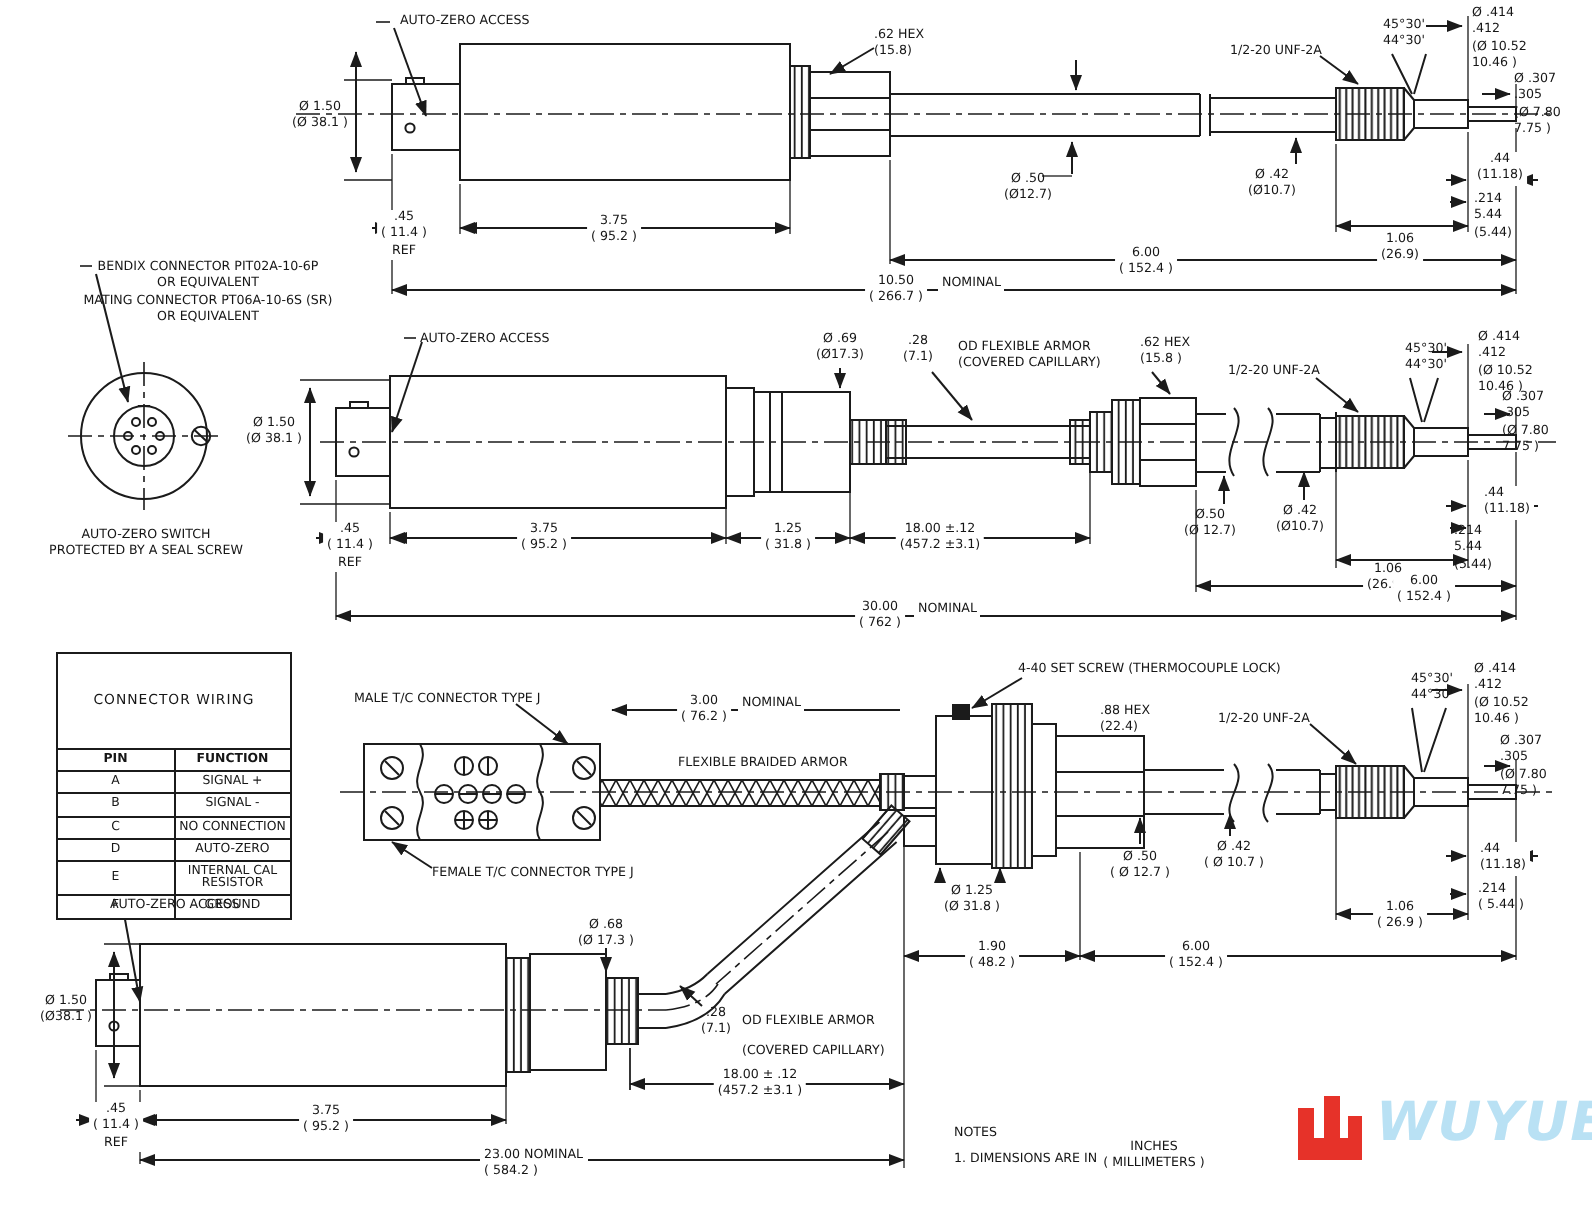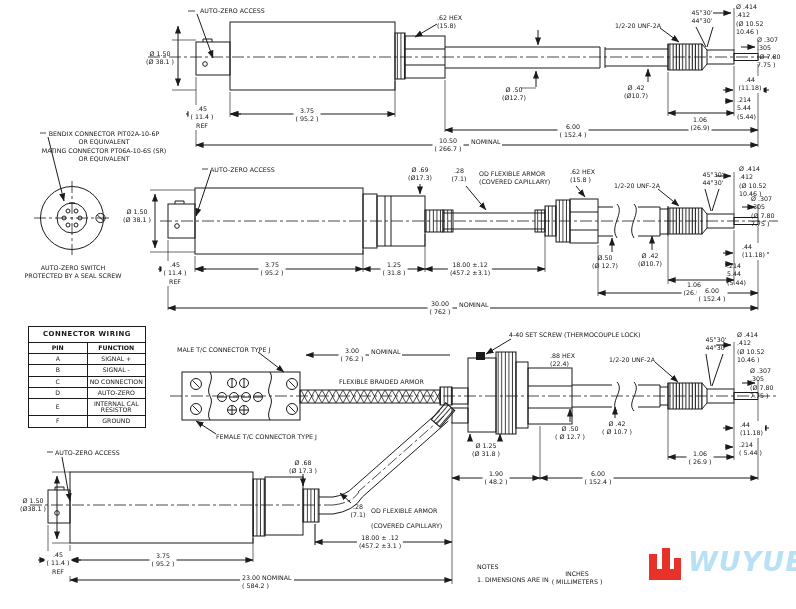--- a/index.html
+++ b/index.html
@@ -9,21 +9,21 @@
   .lbl{position:absolute;font-size:6.3px;line-height:1.32;color:#161616;
        white-space:pre-line;text-align:center;z-index:3;}
   .c{transform:translateX(-50%);}
   .tl{text-align:left;}
   .bg{background:#fff;padding:0 2px;}
   .gap{line-height:2.45;}
   table.wiring{position:absolute;left:28px;top:326px;width:118px;border-collapse:collapse;
        background:#fff;z-index:3;table-layout:fixed;}
   .wiring td,.wiring th{border:1px solid #1b1b1b;font-size:6.2px;line-height:1;
        padding:2px 1px;text-align:center;color:#161616;font-family:"DejaVu Sans",sans-serif;}
-  .wiring .title{font-size:6.9px;font-weight:bold;letter-spacing:.5px;padding:4px 0;}
+  .wiring .title{font-size:6.9px;font-weight:normal;letter-spacing:.5px;padding:20px 0;}
   .wiring th{font-weight:bold;}
   .pincol{width:26px;}
   #logo{position:absolute;left:648px;top:547px;display:flex;align-items:flex-start;z-index:3;}
   #wuyue{font-size:27px;font-weight:bold;font-style:italic;color:#b9e1f4;
          letter-spacing:1px;line-height:1.1;margin-left:6px;}
   #watermark{position:absolute;left:596px;top:532px;font-size:15px;color:#dcdcdc;
          letter-spacing:8px;opacity:.5;z-index:2;}
 </style>
 </head>
 <body>

